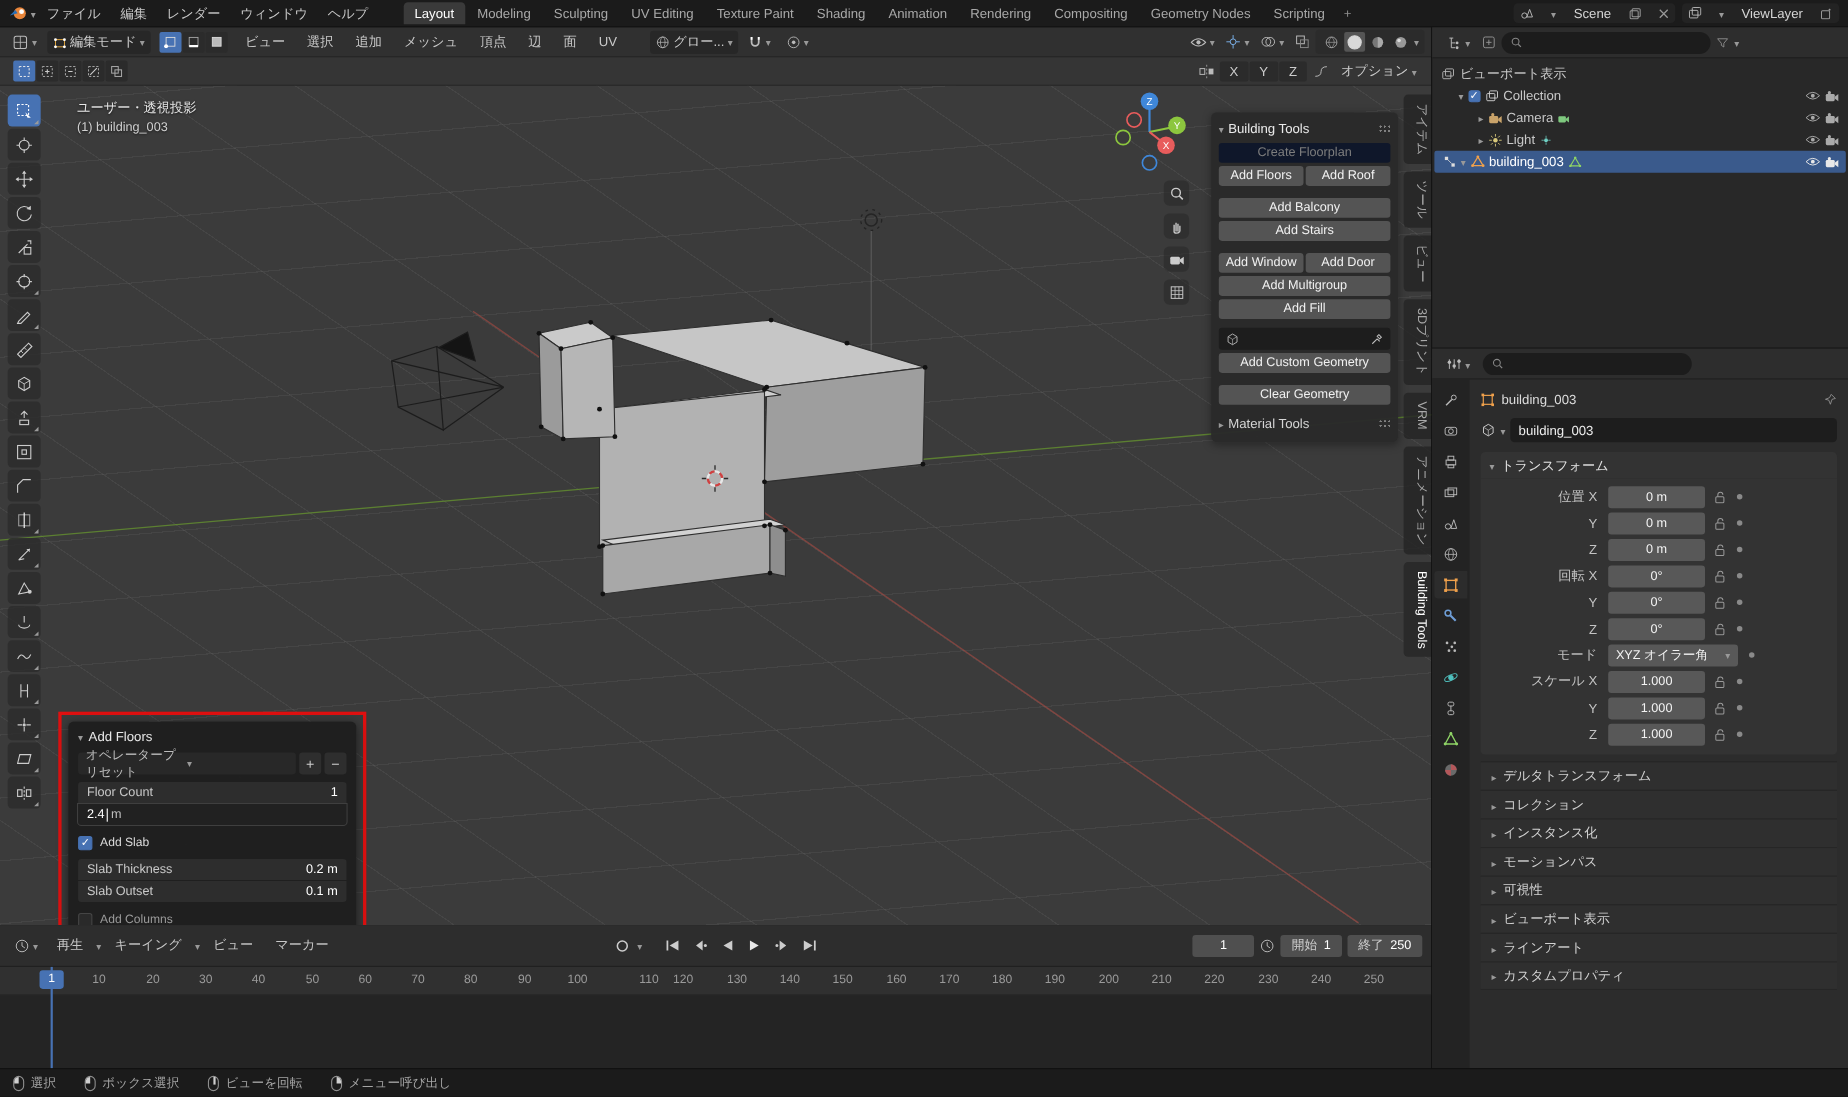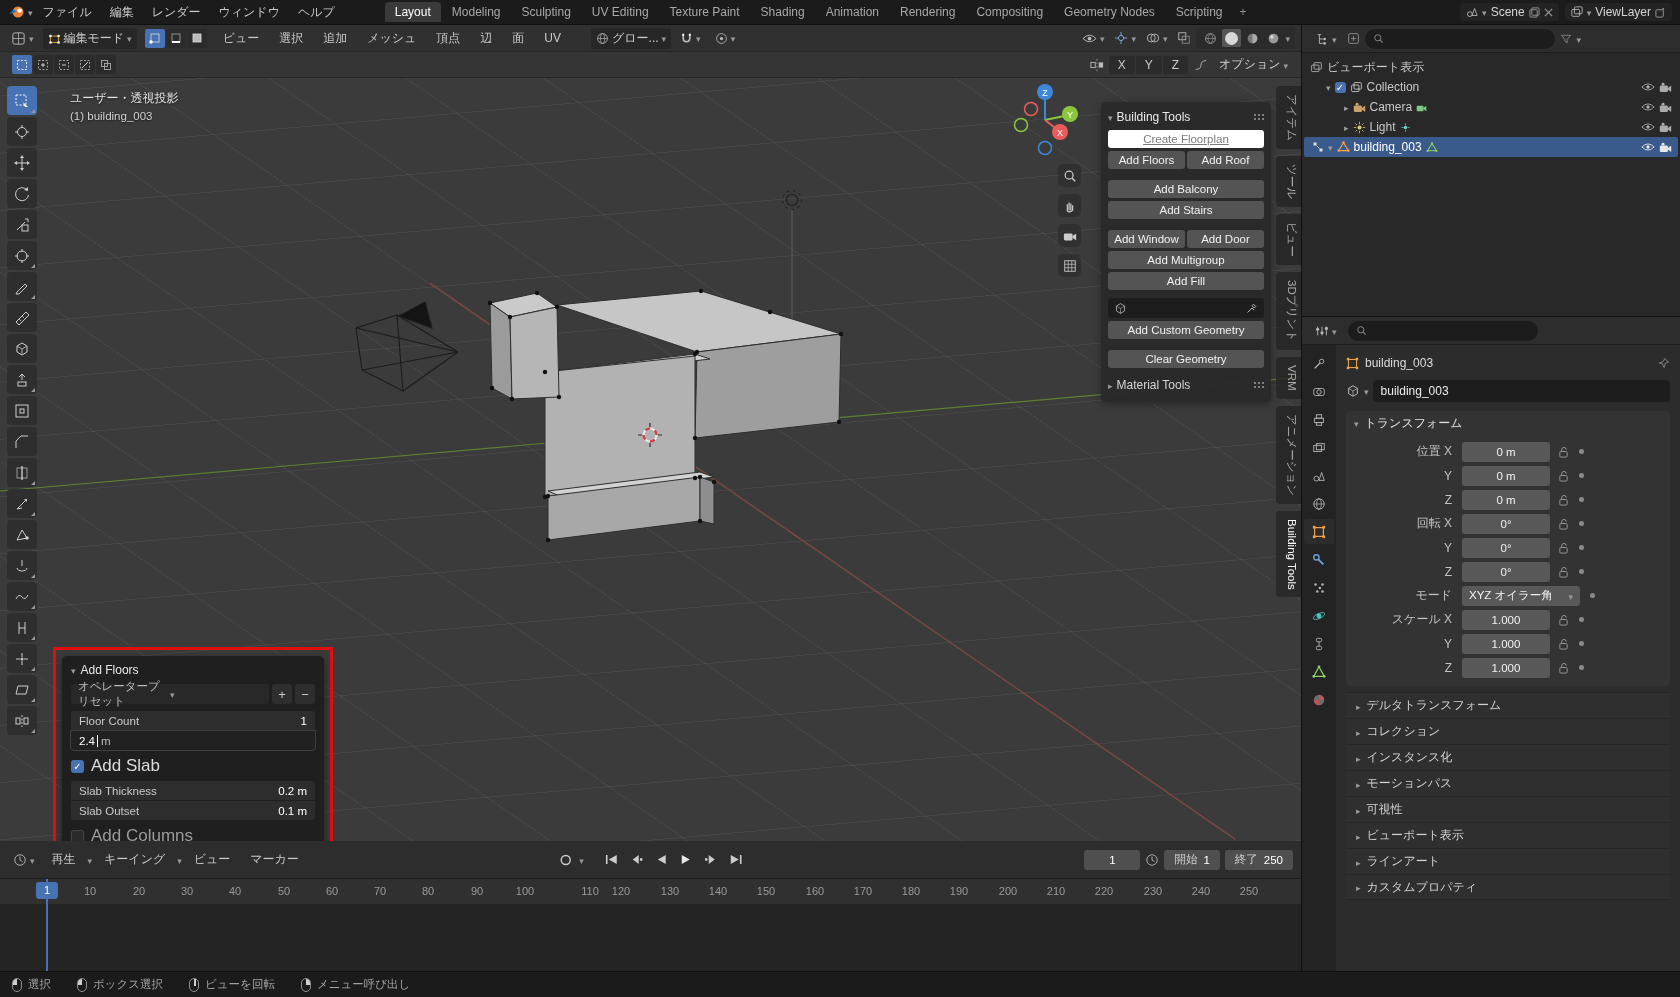--- a/index.html
+++ b/index.html
@@ -3,26 +3,26 @@
 <meta charset="utf-8">
 <style>
   *{margin:0;padding:0;box-sizing:border-box;font-family:"Liberation Sans","DejaVu Sans",sans-serif;}
   html,body{background:#111;}
   #app{width:1680px;height:997px;overflow:hidden;display:flex;flex-direction:column;font-size:12px;color:#cfcfcf;background:#161616;position:relative;}
   .row{display:flex;align-items:center;}
 
   
   .topbar{height:25px;background:#1b1b1b;display:flex;align-items:center;padding:0 8px;gap:2px;border-bottom:1px solid #101010;}
   .menu{padding:2px 8px;color:#c9c9c9;border-radius:3px;cursor:default;}
-  .ws-group{display:flex;align-items:flex-end;margin-left:40px;gap:1px;}
+  .ws-group{display:flex;align-items:flex-end;margin-left:22px;gap:1px;}
   .ws{padding:3px 10px;color:#a8a8a8;border-radius:4px 4px 0 0;font-size:12px;}
   .ws.active{background:#3a3a3a;color:#fff;}
   .ws.plus{color:#8f8f8f;padding:3px 6px;}
   .tb-right{margin-left:auto;display:flex;align-items:center;gap:6px;}
-  .tb-field{display:flex;align-items:center;gap:4px;background:#232323;border-radius:4px;padding:2px 6px;color:#d5d5d5;}
+  .tb-field{display:flex;align-items:center;gap:16px;background:#232323;border-radius:4px;padding:2px 6px;color:#d5d5d5;}
   .cv::after{content:"\25BE";font-size:9px;color:#999;}
   .cr::after{content:"\25B8";font-size:9px;color:#999;}
   .miniico{display:inline-flex;align-items:center;justify-content:center;}
 
   
   .content{flex:1;display:flex;min-height:0;}
   .left-col{width:1302px;display:flex;flex-direction:column;min-height:0;border-right:1px solid #101010;}
   .right-col{width:378px;display:flex;flex-direction:column;min-height:0;}
 
   
@@ -68,21 +68,21 @@
   .np-title{color:#eaeaea;font-size:12px;flex:1;}
   .grip{width:10px;height:7px;background:
     radial-gradient(circle 1px at 1px 1px,#808080 99%,transparent),
     radial-gradient(circle 1px at 5px 1px,#808080 99%,transparent),
     radial-gradient(circle 1px at 9px 1px,#808080 99%,transparent),
     radial-gradient(circle 1px at 1px 5px,#808080 99%,transparent),
     radial-gradient(circle 1px at 5px 5px,#808080 99%,transparent),
     radial-gradient(circle 1px at 9px 5px,#808080 99%,transparent);}
   .nrow{display:flex;gap:2px;margin-bottom:3px;}
   .nbtn{flex:1;height:18px;background:#545454;border-radius:3px;color:#f1f1f1;font-size:11.5px;display:flex;align-items:center;justify-content:center;white-space:nowrap;}
-  .nbtn.disabled{background:#ffffff;color:#7d7d7d;text-decoration:underline;}
+  .nbtn.disabled{background:#0f172a;color:#7d7d7d;}
   .objfld{height:20px;background:#1d1d1d;border-radius:3px;display:flex;align-items:center;padding:0 6px;margin:8px 0 3px;}
   .np-sep{height:8px;}
   .np-foot{display:flex;align-items:center;gap:4px;height:18px;margin-top:8px;}
   .np-foot span.lbl{flex:1;color:#d5d5d5;}
 
   
   .tabstrip{position:absolute;top:8px;right:0;width:25px;display:flex;flex-direction:column;gap:7px;z-index:4;}
   .vtab{writing-mode:vertical-rl;text-orientation:sideways;background:#262626d9;color:#a9a9a9;font-size:11.5px;padding:8px 4px;border-radius:4px 0 0 4px;line-height:1;}
   .vtab.active{background:#2a2a2a;color:#fff;}
 
@@ -99,21 +99,21 @@
   .valfld{display:flex;align-items:center;height:19px;background:#2d2d2d;border-radius:3px;padding:0 8px;font-size:11.5px;}
   .valfld .vl{color:#c9c9c9;flex:1;}
   .valfld .vv{color:#fff;}
   .valfld.editing{background:#212121;outline:1px solid #3f3f3f;}
   .caret{width:1px;height:12px;background:#fff;margin:0 1px 0 2px;}
   .unit{color:#bdbdbd;margin-left:2px;}
   .op-group{display:flex;flex-direction:column;gap:1px;margin-bottom:7px;}
   .op-group .valfld{border-radius:0;}
   .op-group .valfld:first-child{border-radius:3px 3px 0 0;}
   .op-group .valfld:last-child{border-radius:0 0 3px 3px;}
-  .chkrow{display:flex;align-items:center;gap:7px;height:18px;margin-bottom:6px;color:#dcdcdc;font-size:17px;}
+  .chkrow{display:flex;align-items:center;gap:7px;height:18px;margin-bottom:6px;color:#dcdcdc;font-size:11px;}
   .chk{width:13px;height:13px;border-radius:2.5px;background:#2a2a2a;border:1px solid #454545;display:flex;align-items:center;justify-content:center;}
   .chk.on{background:#4772b3;border-color:#4772b3;}
   .chk.on::after{content:"\2713";color:#fff;font-size:10px;}
   .chkrow.dim{color:#9b9b9b;margin-bottom:0;}
 
   
   .timeline{height:130px;display:flex;flex-direction:column;background:#242424;}
   .tl-head{height:38px;background:#2d2d2d;border-bottom:1px solid #1e1e1e;display:flex;align-items:center;padding:0 8px;gap:4px;position:relative;}
   .transport{position:absolute;left:50%;transform:translateX(-50%);display:flex;align-items:center;gap:3px;}
   .tpb{width:22px;height:20px;border-radius:3px;display:flex;align-items:center;justify-content:center;background:transparent;}

